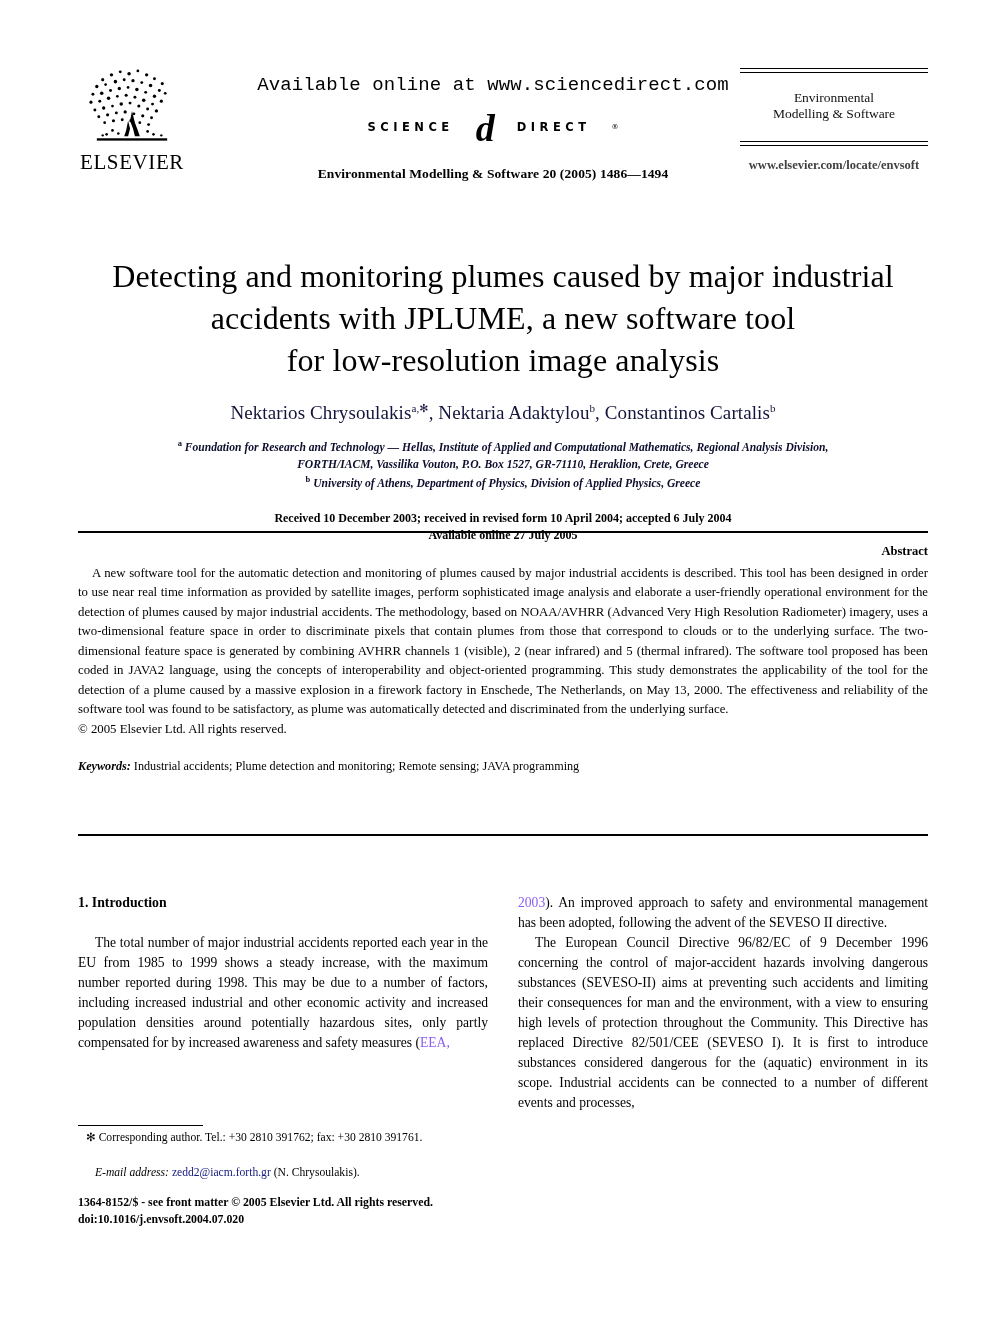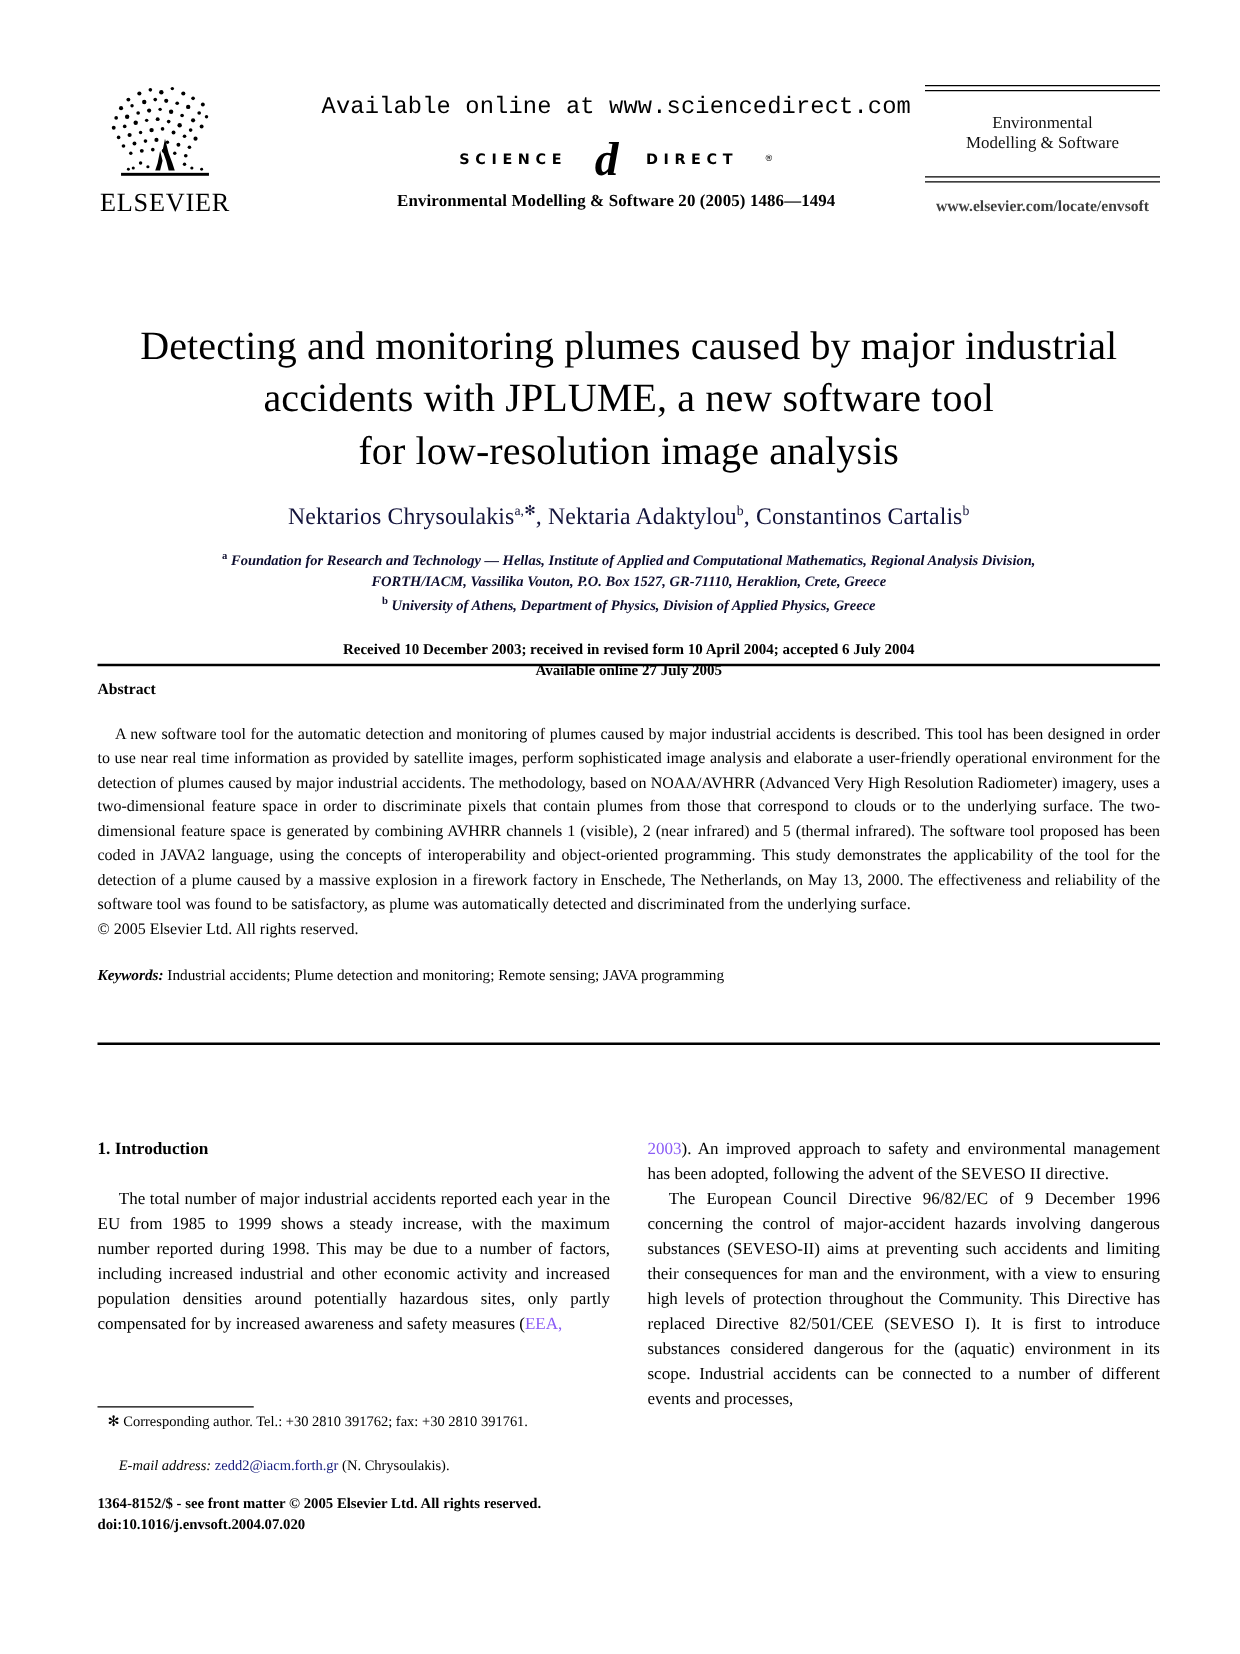--- a/index.html
+++ b/index.html
@@ -83,21 +83,21 @@
     top: 1px;
   }
   .sd-tm {
     font-family: "DejaVu Sans", sans-serif;
     font-size: 7px;
     vertical-align: super;
     letter-spacing: 0;
     margin-left: 1px;
   }
   .journal-ref {
-    margin-top: 8px;
+    margin-top: 21px;
     font-family: "Liberation Serif", serif;
     font-weight: bold;
     font-size: 13.5px;
     letter-spacing: 0.1px;
   }
   .jbox {
     position: absolute;
     right: 0px; top: 6px;
     width: 188px;
     text-align: center;
@@ -177,21 +177,22 @@
 
   .abstract-wrap {
     position: absolute;
     left: 78px; top: 544px;
     width: 850px;
   }
   .abstract-heading {
     font-family: "Liberation Serif", serif;
     font-weight: bold;
     font-size: 12.5px;
-    margin-bottom: 19px;
+    margin-bottom: 5px;
+    text-align: right;
   }
   .abstract-body {
     font-family: "Liberation Serif", serif;
     font-size: 12.8px;
     line-height: 1.52;
     text-align: justify;
     text-indent: 14px;
   }
   .abstract-copy {
     font-family: "Liberation Serif", serif;
@@ -208,21 +209,20 @@
 
   
   .col {
     position: absolute;
     top: 893px;
     width: 410px;
     font-family: "Liberation Serif", serif;
     font-size: 13.6px;
     line-height: 1.47;
     text-align: justify;
-    margin-top: 16px;
   }
   .col-left  { left: 78px; }
   .col-right { left: 518px; }
   .section-heading {
     font-weight: bold;
     font-size: 13.8px;
     margin: 0 0 20px 0;
   }
   .col p { margin: 0; text-indent: 17px; }
   .col p.noindent { text-indent: 0; }

